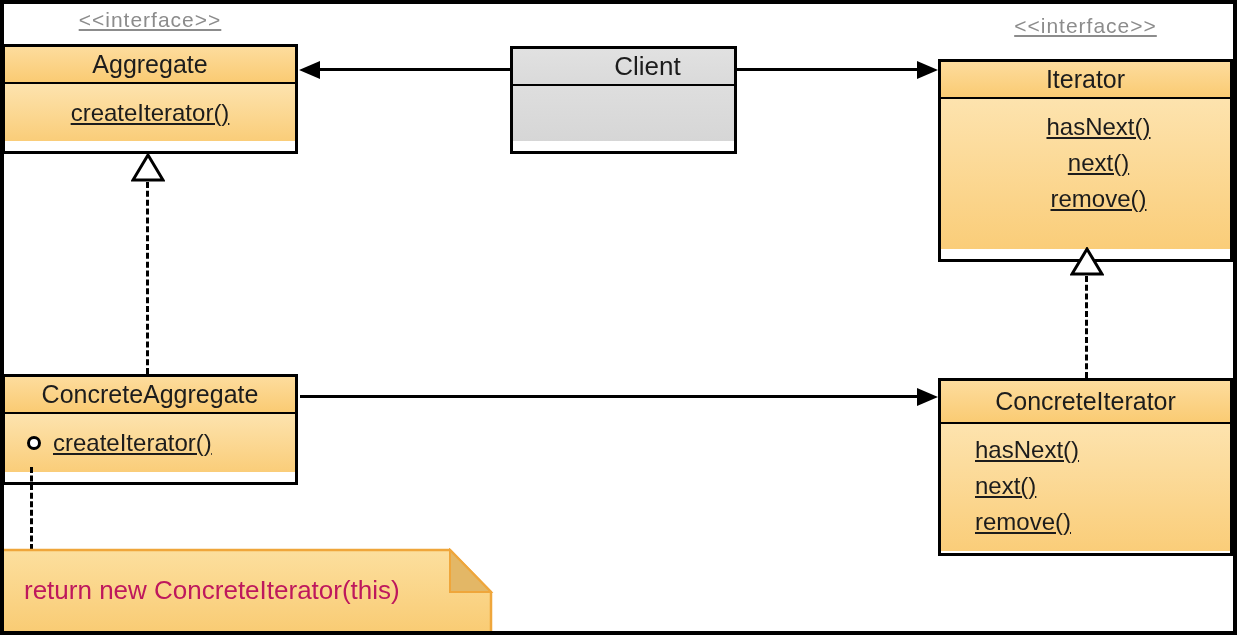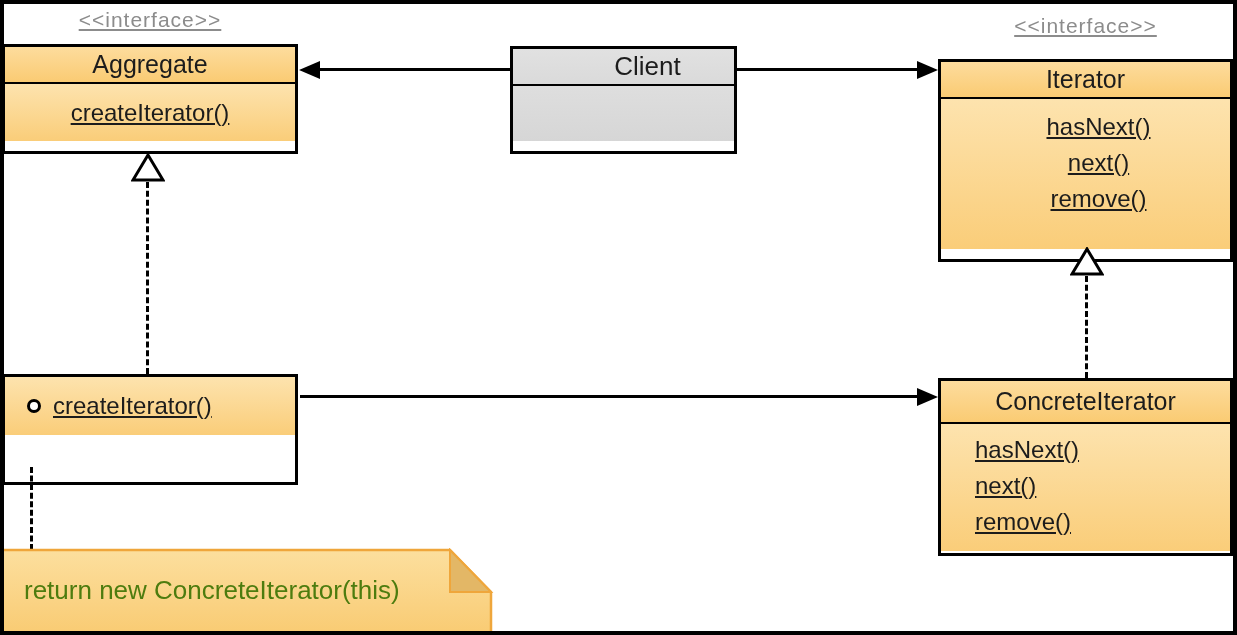--- a/index.html
+++ b/index.html
@@ -28,21 +28,21 @@
   .ahead-left  { position:absolute; width:0; height:0; border-top:9px solid transparent; border-bottom:9px solid transparent; border-right:21px solid #000; }
   .ahead-right { position:absolute; width:0; height:0; border-top:9px solid transparent; border-bottom:9px solid transparent; border-left:21px solid #000; }
 
   .vdash { position:absolute; width:0; border-left:3px dashed #000; }
   .tri-svg { position:absolute; }
 
   .anchor-circle { position:absolute; width:14px; height:14px; border:3.5px solid #000; border-radius:50%; background:#fff; }
 
   .note-svg { position:absolute; left:0; top:548px; }
   .note-text { position:absolute; left:0; top:548px; width:491px; height:85px;
-    display:flex; align-items:center; padding-left:24px; font-size:26px; color:#4d7c0f; }
+    display:flex; align-items:center; padding-left:24px; font-size:26px; color:#be185d; }
 </style>
 </head>
 <body>
 
 <div class="canvas">
 
   <div class="stereotype" style="left:0;top:8px;width:300px;color:#8C8C8C;">&lt;&lt;interface&gt;&gt;</div>
   <div class="stereotype" style="left:938px;top:14px;width:295px;color:#8C8C8C;">&lt;&lt;interface&gt;&gt;</div>
 
   <div class="cls" style="left:2px;top:44px;width:296px;height:110px;">
@@ -58,20 +58,21 @@
   <div class="cls" style="left:938px;top:59px;width:295px;height:203px;text-align:center;">
     <div class="hdr">Iterator</div>
     <div class="bd list">
       <div>hasNext()</div>
       <div>next()</div>
       <div>remove()</div>
     </div>
   </div>
 
   <div class="cls" style="left:2px;top:374px;width:296px;height:111px;">
+    <div class="hdr">ConcreteAggregate</div>
     <div class="bd withcircle">
       <span class="anchor-circle" style="position:static;"></span>
       <span>createIterator()</span>
     </div>
   </div>
 
   <div class="cls" style="left:938px;top:378px;width:295px;height:178px;">
     <div class="hdr" style="height:43px;">ConcreteIterator</div>
     <div class="bd list" style="height:calc(100% - 45px);padding-top:8px;">
       <div>hasNext()</div>

